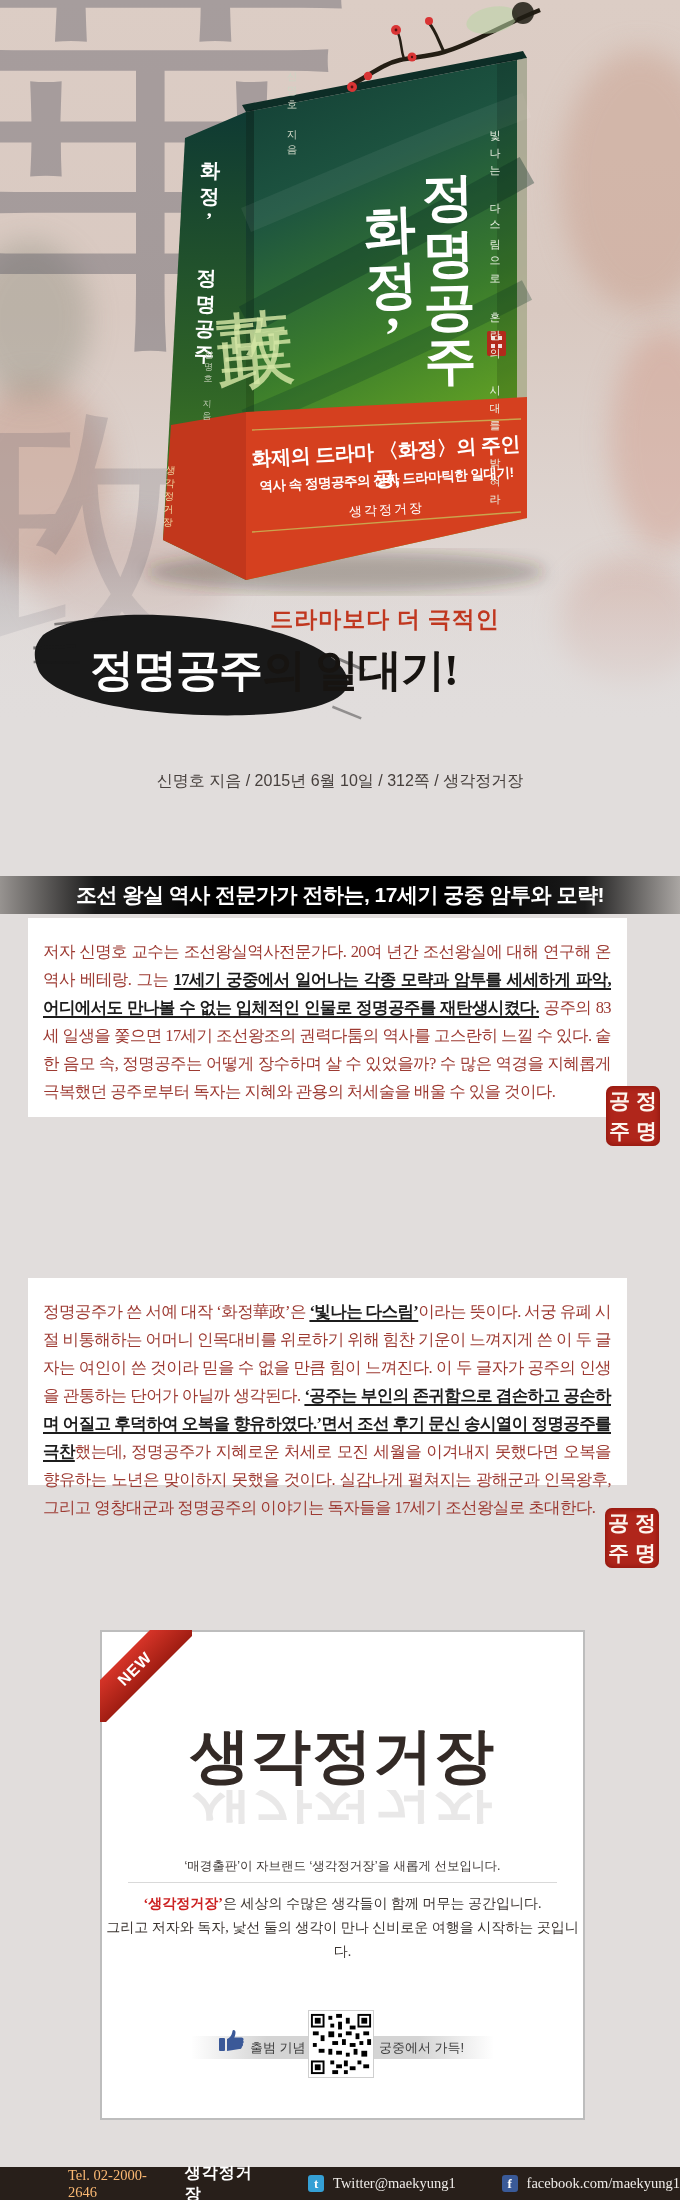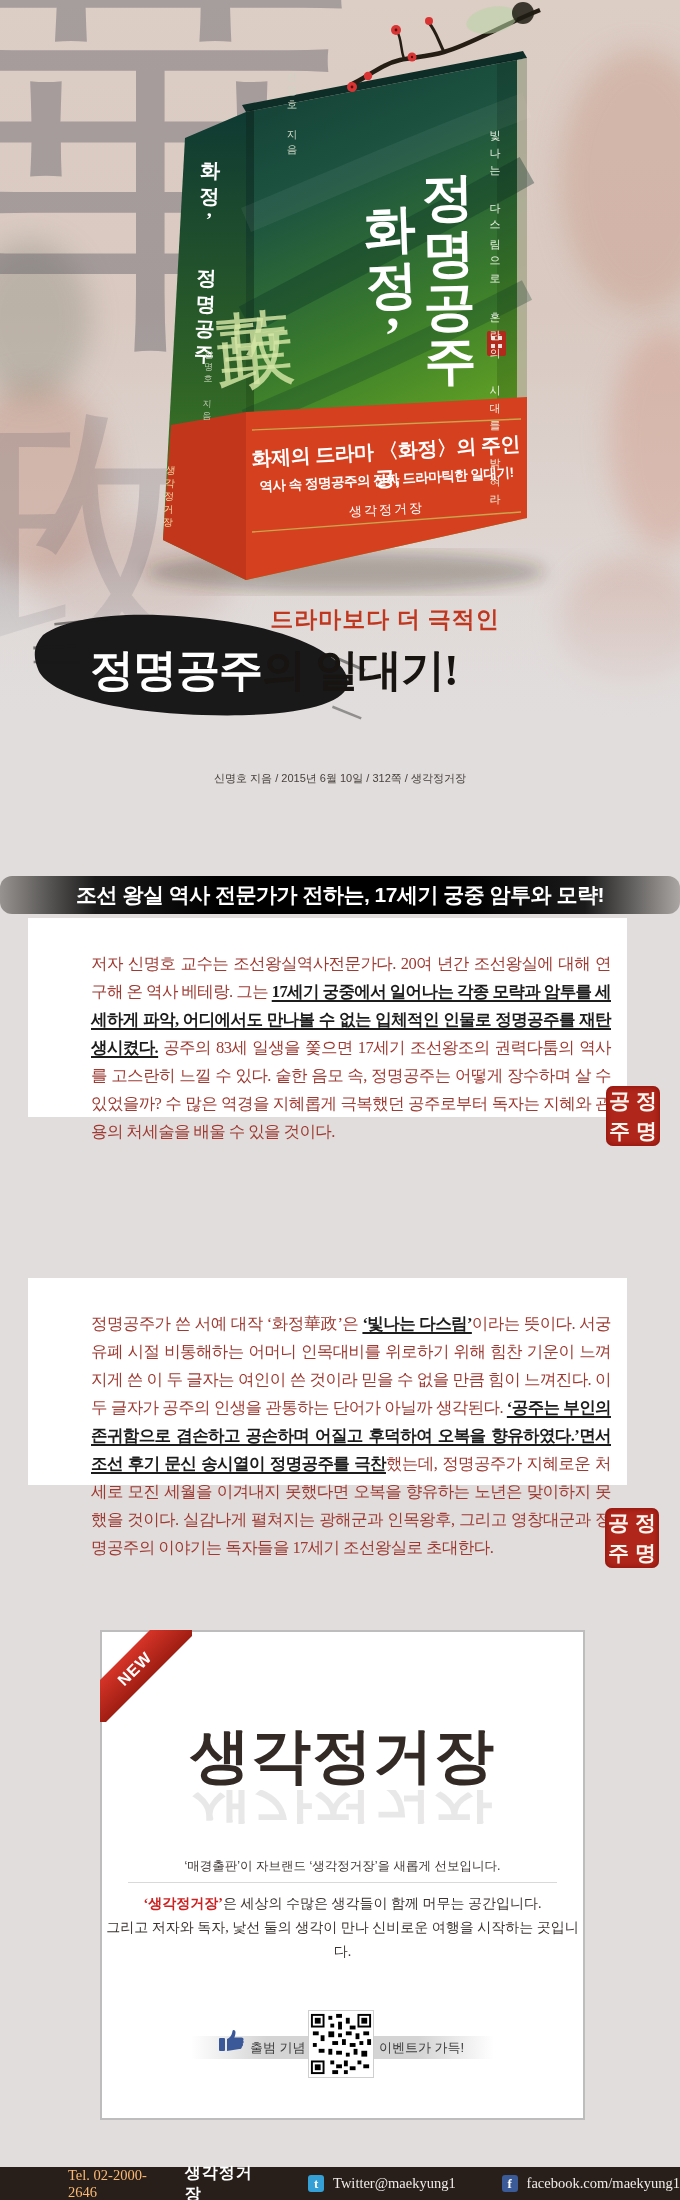--- a/index.html
+++ b/index.html
@@ -42,34 +42,34 @@
   
   .eyebrow{position:absolute;left:0;right:0;top:604px;text-align:center;
     transform:translateX(45px);font-family:"Liberation Serif","DejaVu Serif",serif;
     font-weight:700;font-size:23px;color:#c0371f;letter-spacing:1px;}
   .brush-svg{position:absolute;left:32px;top:604px;}
   .hero-title{position:absolute;left:90px;top:641px;font-family:Liberation Serif, serif;
     font-weight:700;font-size:44px;letter-spacing:-1px;white-space:nowrap;}
   .hero-title .hl{color:#ffffff;}
   .hero-title .rest{color:#171411;}
   .byline{position:absolute;left:0;right:0;top:771px;text-align:center;
-    font-size:11px;color:#47403d;letter-spacing:0;}
+    font-size:16px;color:#47403d;letter-spacing:0;}
 
   
   .bar{position:absolute;left:0;width:680px;height:38px;line-height:38px;text-align:center;
     color:#fff;font-weight:700;font-size:21px;letter-spacing:-0.5px;
-    background:linear-gradient(90deg,#979390 0%,#1b1b1b 14%,#000 32%,#000 68%,#1b1b1b 86%,#aaa6a3 100%);border-radius:12px;}
+    background:linear-gradient(90deg,#979390 0%,#1b1b1b 14%,#000 32%,#000 68%,#1b1b1b 86%,#aaa6a3 100%);}
   .bar1{top:876px;}
   .bar2{top:1233px;}
 
   
   .tbox{position:absolute;left:28px;width:599px;background:#ffffff;
     font-family:"Liberation Serif","DejaVu Serif",serif;
     font-size:16.5px;line-height:28px;letter-spacing:-0.6px;text-align:justify;}
-  .tbox .inner{padding:32px 16px 0 15px;margin-left:48px;}
+  .tbox .inner{padding:20px 16px 0 15px;}
   .tbox1{top:918px;height:199px;}
   .tbox2{top:1278px;height:207px;}
   .seg-red{color:#9d3a32;}
   .seg-dark{color:#1c1c1c;font-weight:700;text-decoration:underline;
     text-decoration-thickness:1.5px;text-underline-offset:3px;}
 
   
   .seal{position:absolute;width:54px;height:60px;background:#b0261b;border-radius:7px;
     box-shadow:inset 0 0 6px rgba(120,10,5,.8);display:grid;
     grid-template-columns:1fr 1fr;grid-template-rows:1fr 1fr;align-items:center;justify-items:center;}
@@ -250,21 +250,21 @@
     <div class="box3-para">
       <div><span class="brand-red">‘생각정거장’</span><span>은 세상의 수많은 생각들이 함께 머무는 공간입니다.</span></div>
       <div>그리고 저자와 독자, 낯선 둘의 생각이 만나 신비로운 여행을 시작하는 곳입니다.</div>
     </div>
     <div class="event-band"></div>
     <svg class="thumb" width="28" height="26" viewBox="0 0 28 26">
       <rect x="1" y="11" width="6" height="13" rx="1" fill="#3b5998"></rect>
       <path d="M9 24 V12 c3-1 5-4 5.5-8 .2-1.8 3-1.3 3 1.2 0 2-.6 4-1.2 5.3 h7.2 c1.8 0 2.6 1.7 1.6 3.1 .9.9.7 2.4-.4 3.1 .7 1 .3 2.4-.8 3 0 1.6-1 2.3-2.6 2.3 z" fill="#3b5998"></path>
     </svg>
     <div class="event-left">출범 기념</div>
-    <div class="event-right">이벤트가 가득!</div>
+    <div class="event-right">궁중에서 가득!</div>
     <svg class="qr" viewBox="0 0 33 33">
       <rect x="0" y="0" width="33" height="33" fill="#fff"></rect>
       <g fill="#000">
         <rect x="1" y="1" width="7" height="7"></rect>
           <rect x="25" y="1" width="7" height="7"></rect>
           <rect x="1" y="25" width="7" height="7"></rect>
         <rect x="2" y="2" width="5" height="5" fill="#fff"></rect>
           <rect x="26" y="2" width="5" height="5" fill="#fff"></rect>
           <rect x="2" y="26" width="5" height="5" fill="#fff"></rect>
         <rect x="3" y="3" width="3" height="3"></rect>

